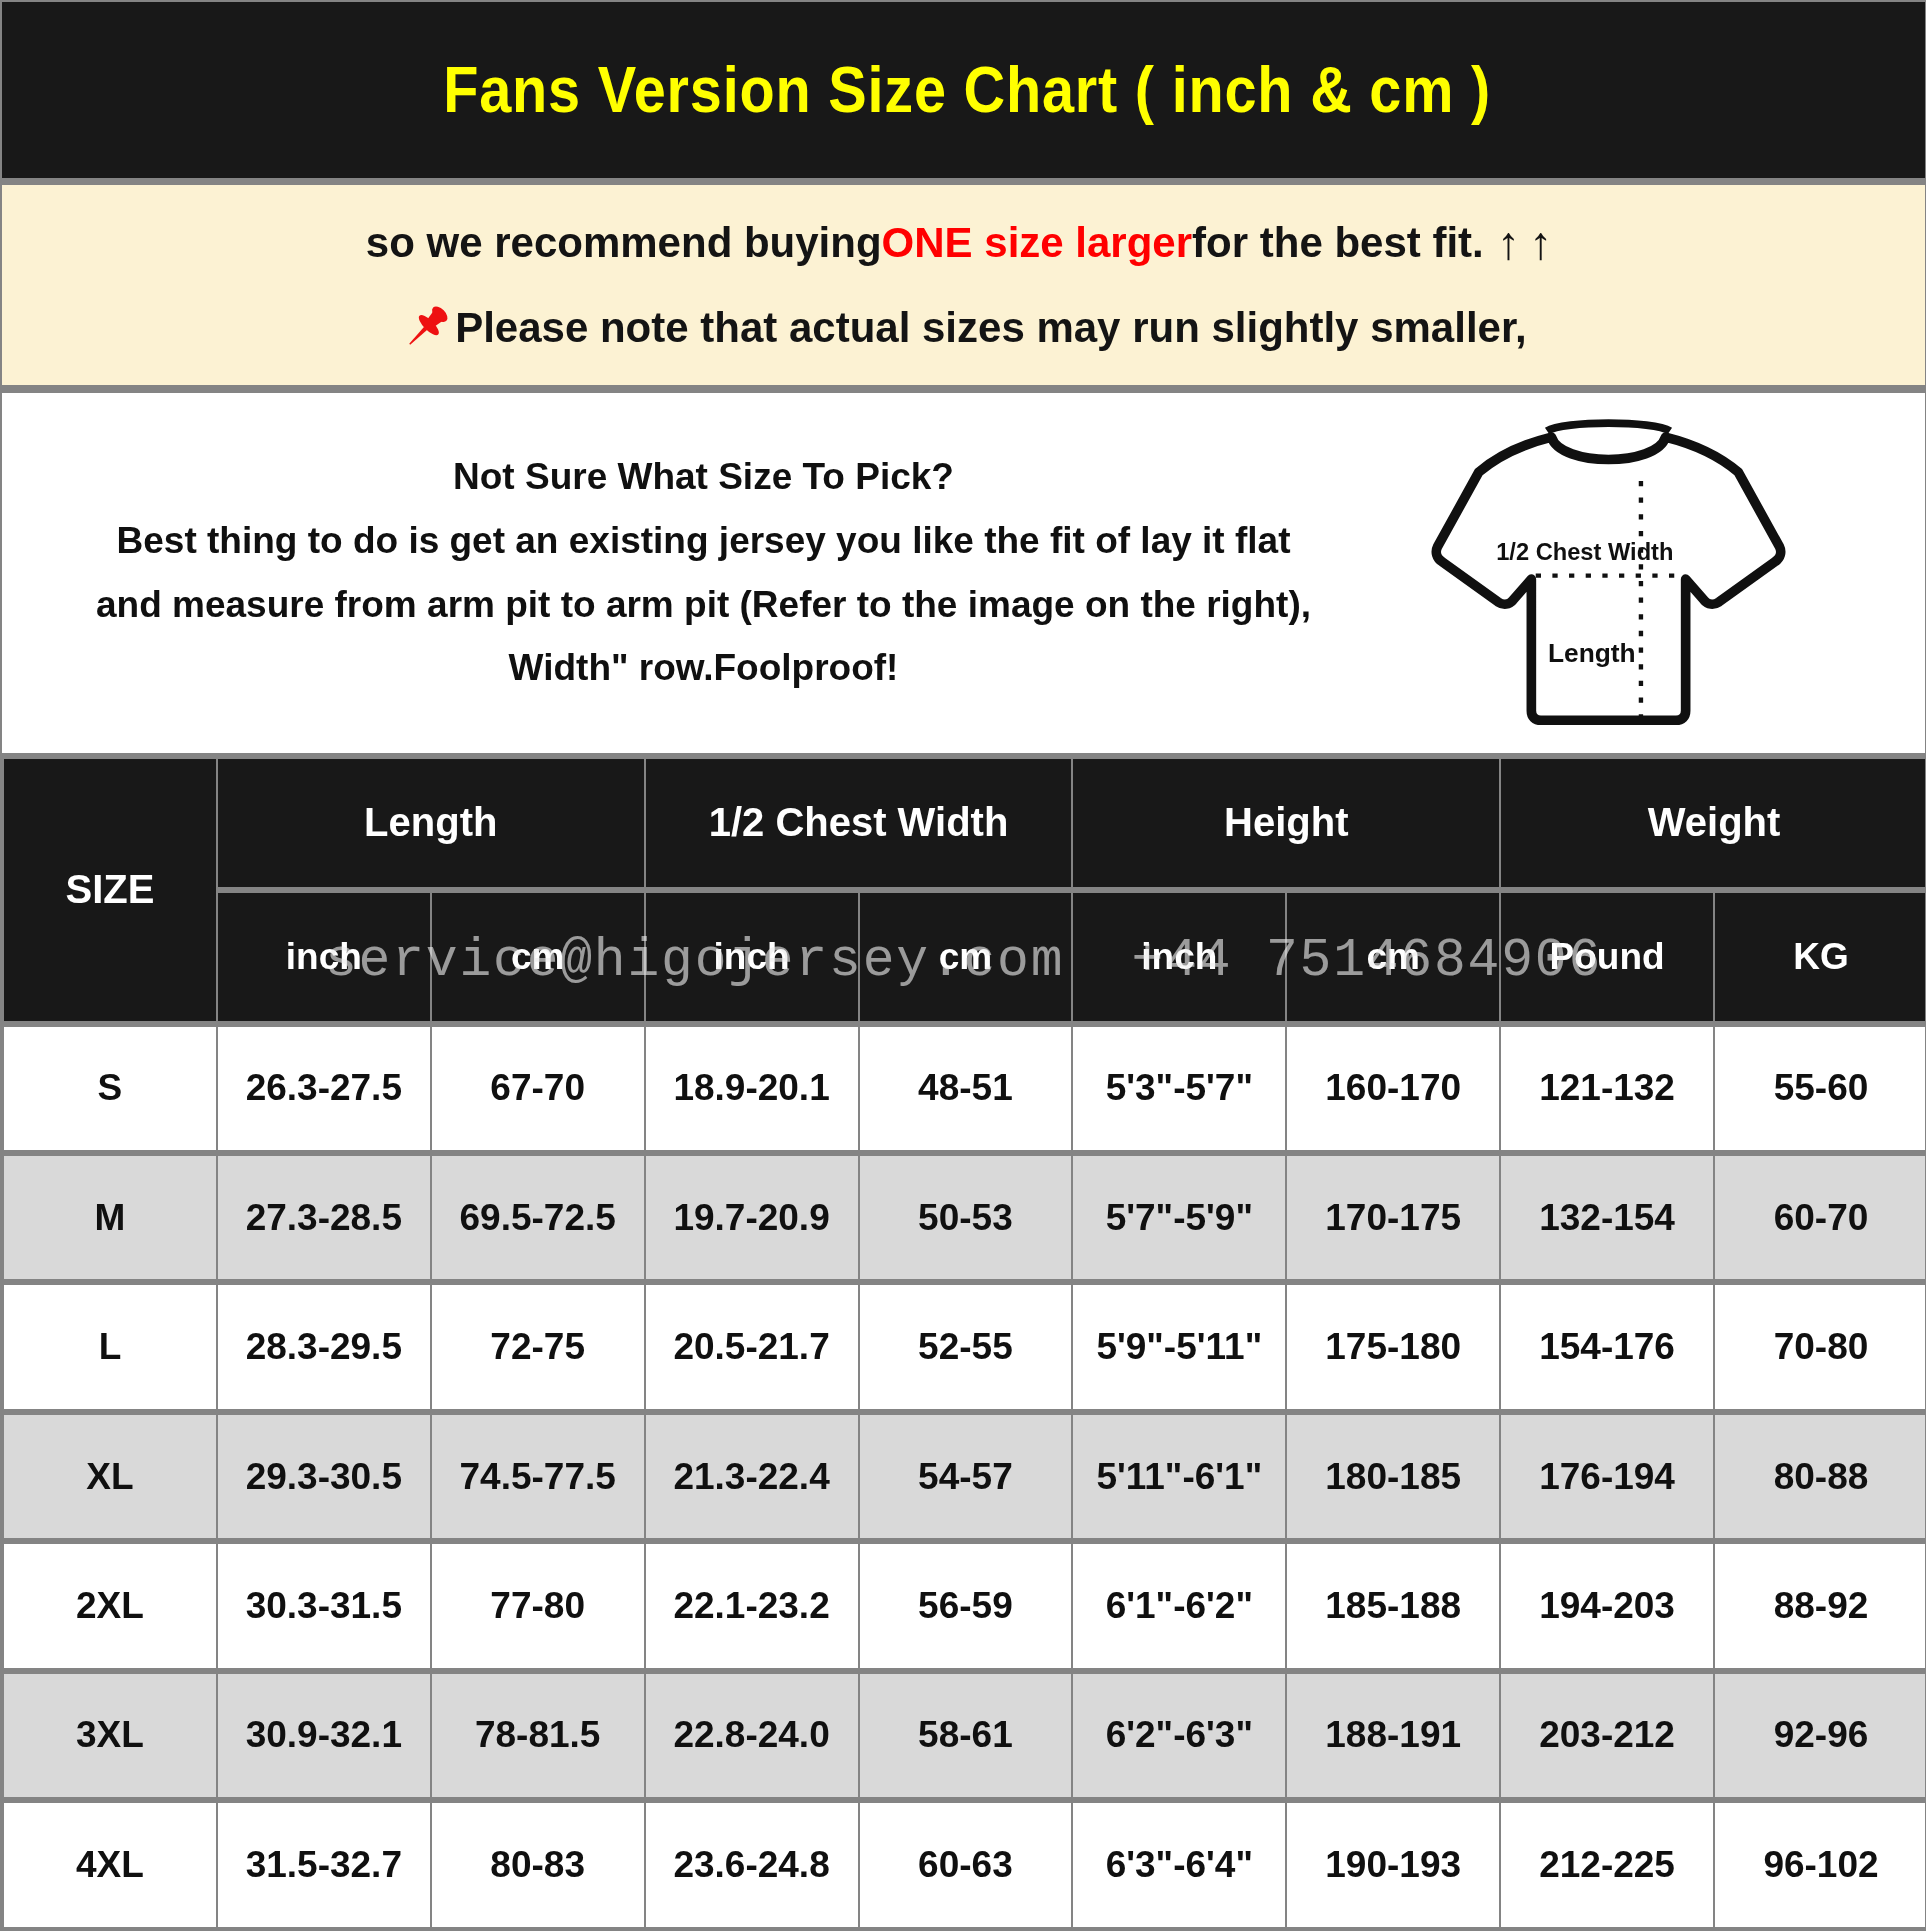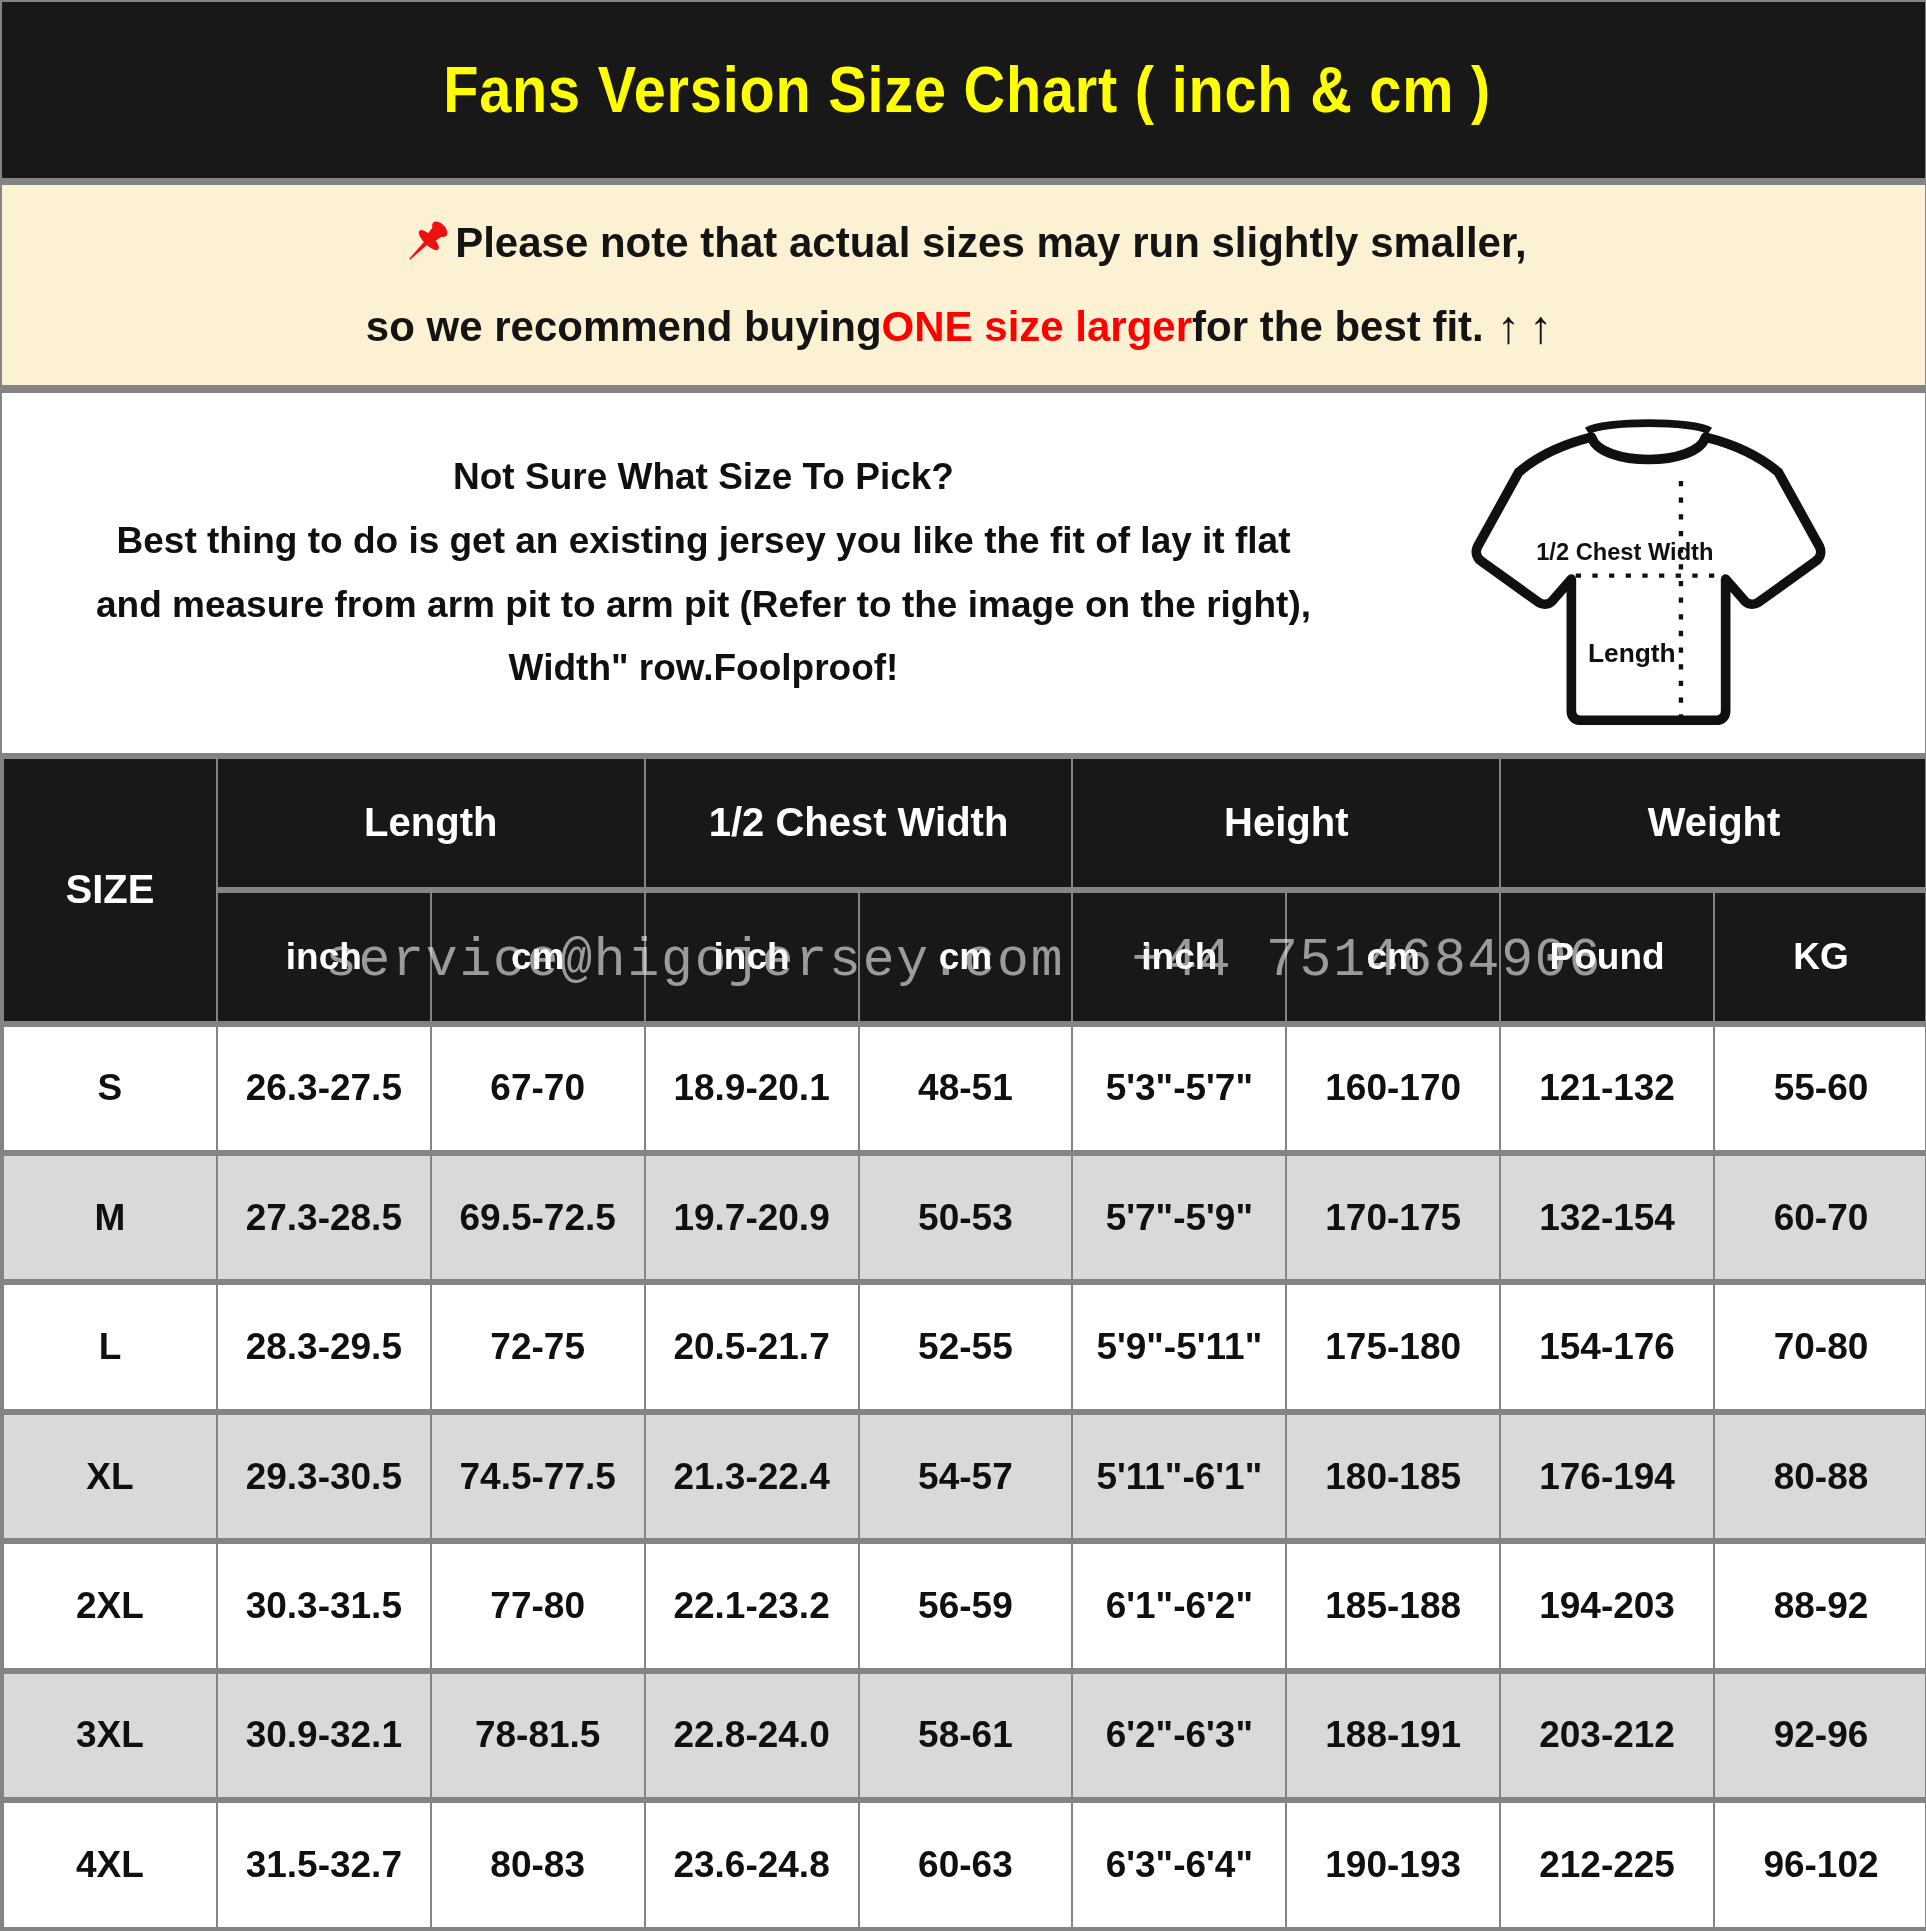--- a/index.html
+++ b/index.html
@@ -30,21 +30,21 @@
     font-size:42px; font-weight:bold; color:#141414;
   }
   .notice-line{ display:flex; align-items:center; white-space:nowrap; }
   .pin{ display:inline-flex; margin-right:1.8px; }
   .red-em{ color:#ff0000; }
   .arrows{ font-weight:900; font-size:46px; margin-left:13px; letter-spacing:9.2px; }
 
   
   .help{
     height:360px; background:#ffffff;
-    display:flex; align-items:center; padding:0 88px 0 13px;justify-content:space-between;
+    display:flex; align-items:center; padding:0 88px 0 13px;
   }
   .help-text{
     flex:1; text-align:center; font-size:37px; font-weight:bold; color:#101010;
     line-height:1.72; max-width:1377px;
   }
   .help-text div{ white-space:nowrap; }
   .shirt{ width:377px; flex:0 0 auto; margin-left:27.5px; }
   .shirt svg{ display:block; }
   .shirt text{ font-family:"Liberation Sans", sans-serif; font-weight:bold; fill:#101010; }
 
@@ -80,39 +80,39 @@
 
 <div class="page">
 
   <header class="title-bar">
     <h1>Fans Version Size Chart ( inch &amp; cm )</h1>
   </header>
 
   <div class="divider"></div>
 
   <section class="notice">
+    <div class="notice-line">
+      <span>so we recommend buying </span>
+      <span class="red-em">ONE size larger</span>
+      <span> for the best fit.</span>
+      <span class="arrows">↑↑</span>
+    </div>
     <div class="notice-line">
       <span class="pin">
         <svg width="53" height="53" viewBox="0 0 48 48" aria-hidden="true">
           <g fill="#ee1111" transform="rotate(45 24 24)">
             <ellipse cx="24" cy="7" rx="8.5" ry="5"></ellipse>
             <path d="M18 10 L30 10 L28.5 19 L19.5 19 Z"></path>
             <ellipse cx="24" cy="21" rx="12" ry="4.5"></ellipse>
             <path d="M22 25 L26 25 L24.6 45.5 L23.4 45.5 Z"></path>
           </g>
         </svg>
       </span>
       <span>Please note that actual sizes may run slightly smaller,</span>
     </div>
-    <div class="notice-line">
-      <span>so we recommend buying </span>
-      <span class="red-em">ONE size larger</span>
-      <span> for the best fit.</span>
-      <span class="arrows">↑↑</span>
-    </div>
   </section>
 
   <div class="divider"></div>
 
   <section class="help">
     <div class="help-text">
       <div>Not Sure What Size To Pick?</div>
       <div>Best thing to do is get an existing jersey you like the fit of lay it flat</div>
       <div>and measure from arm pit to arm pit (Refer to the image on the right),</div>
       <div>Width" row.Foolproof!</div>

